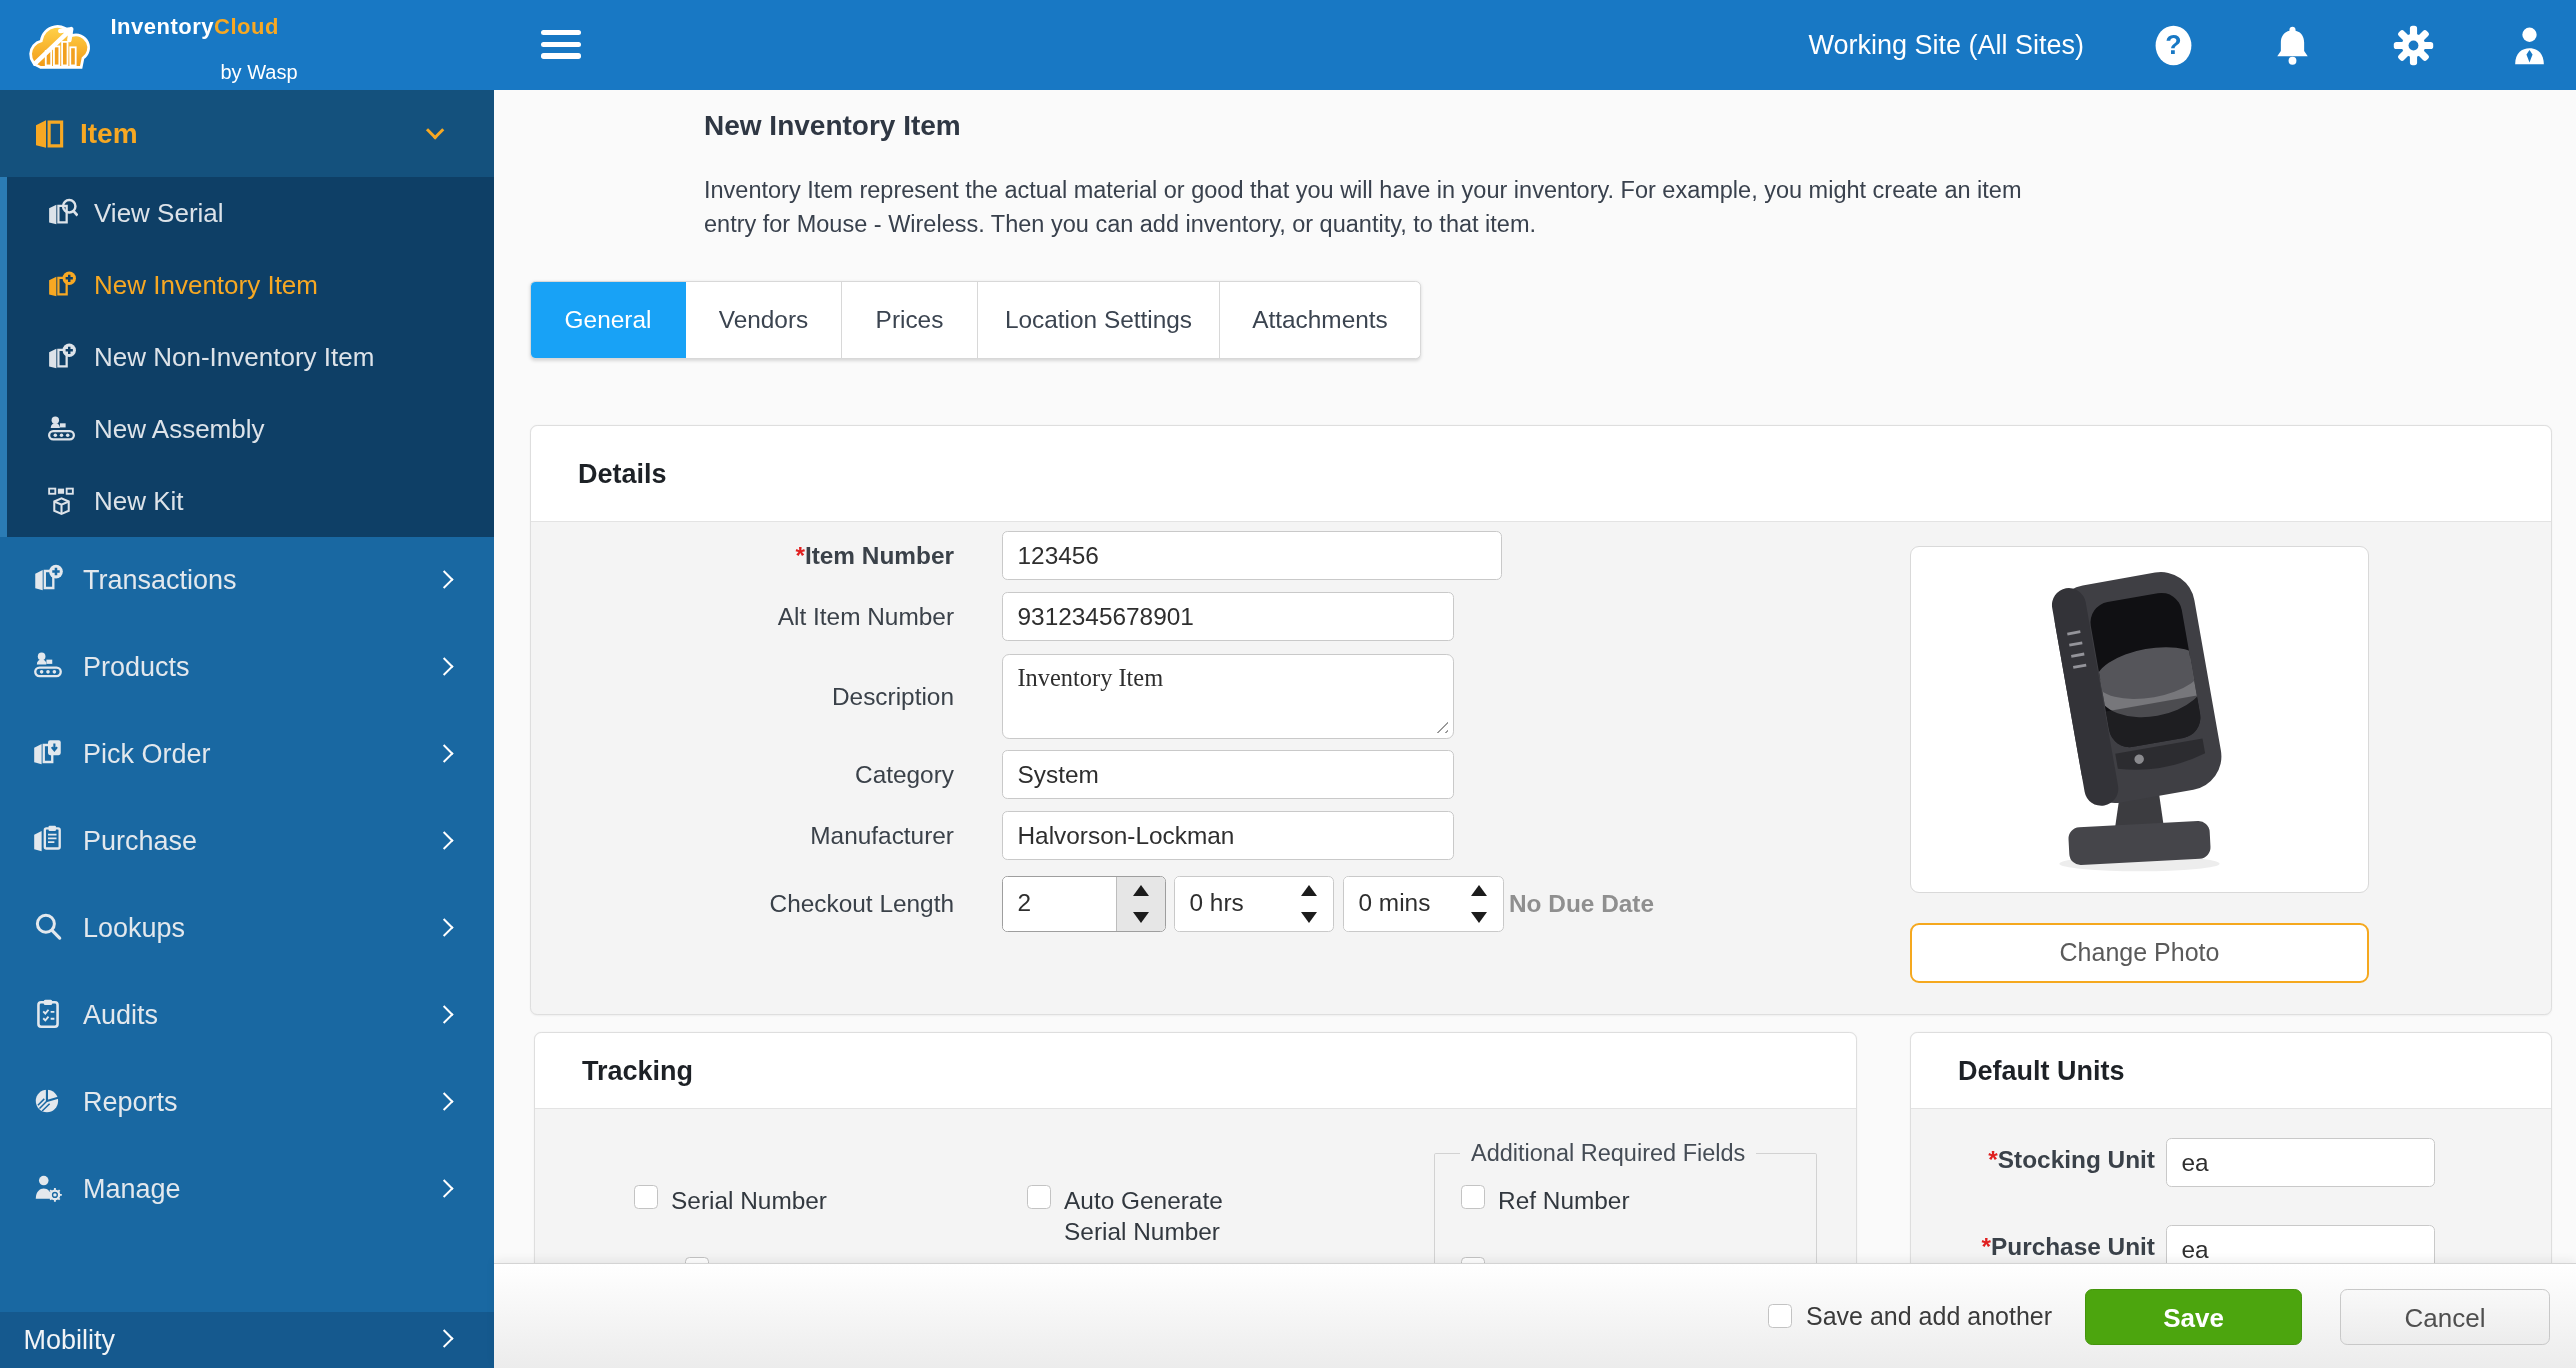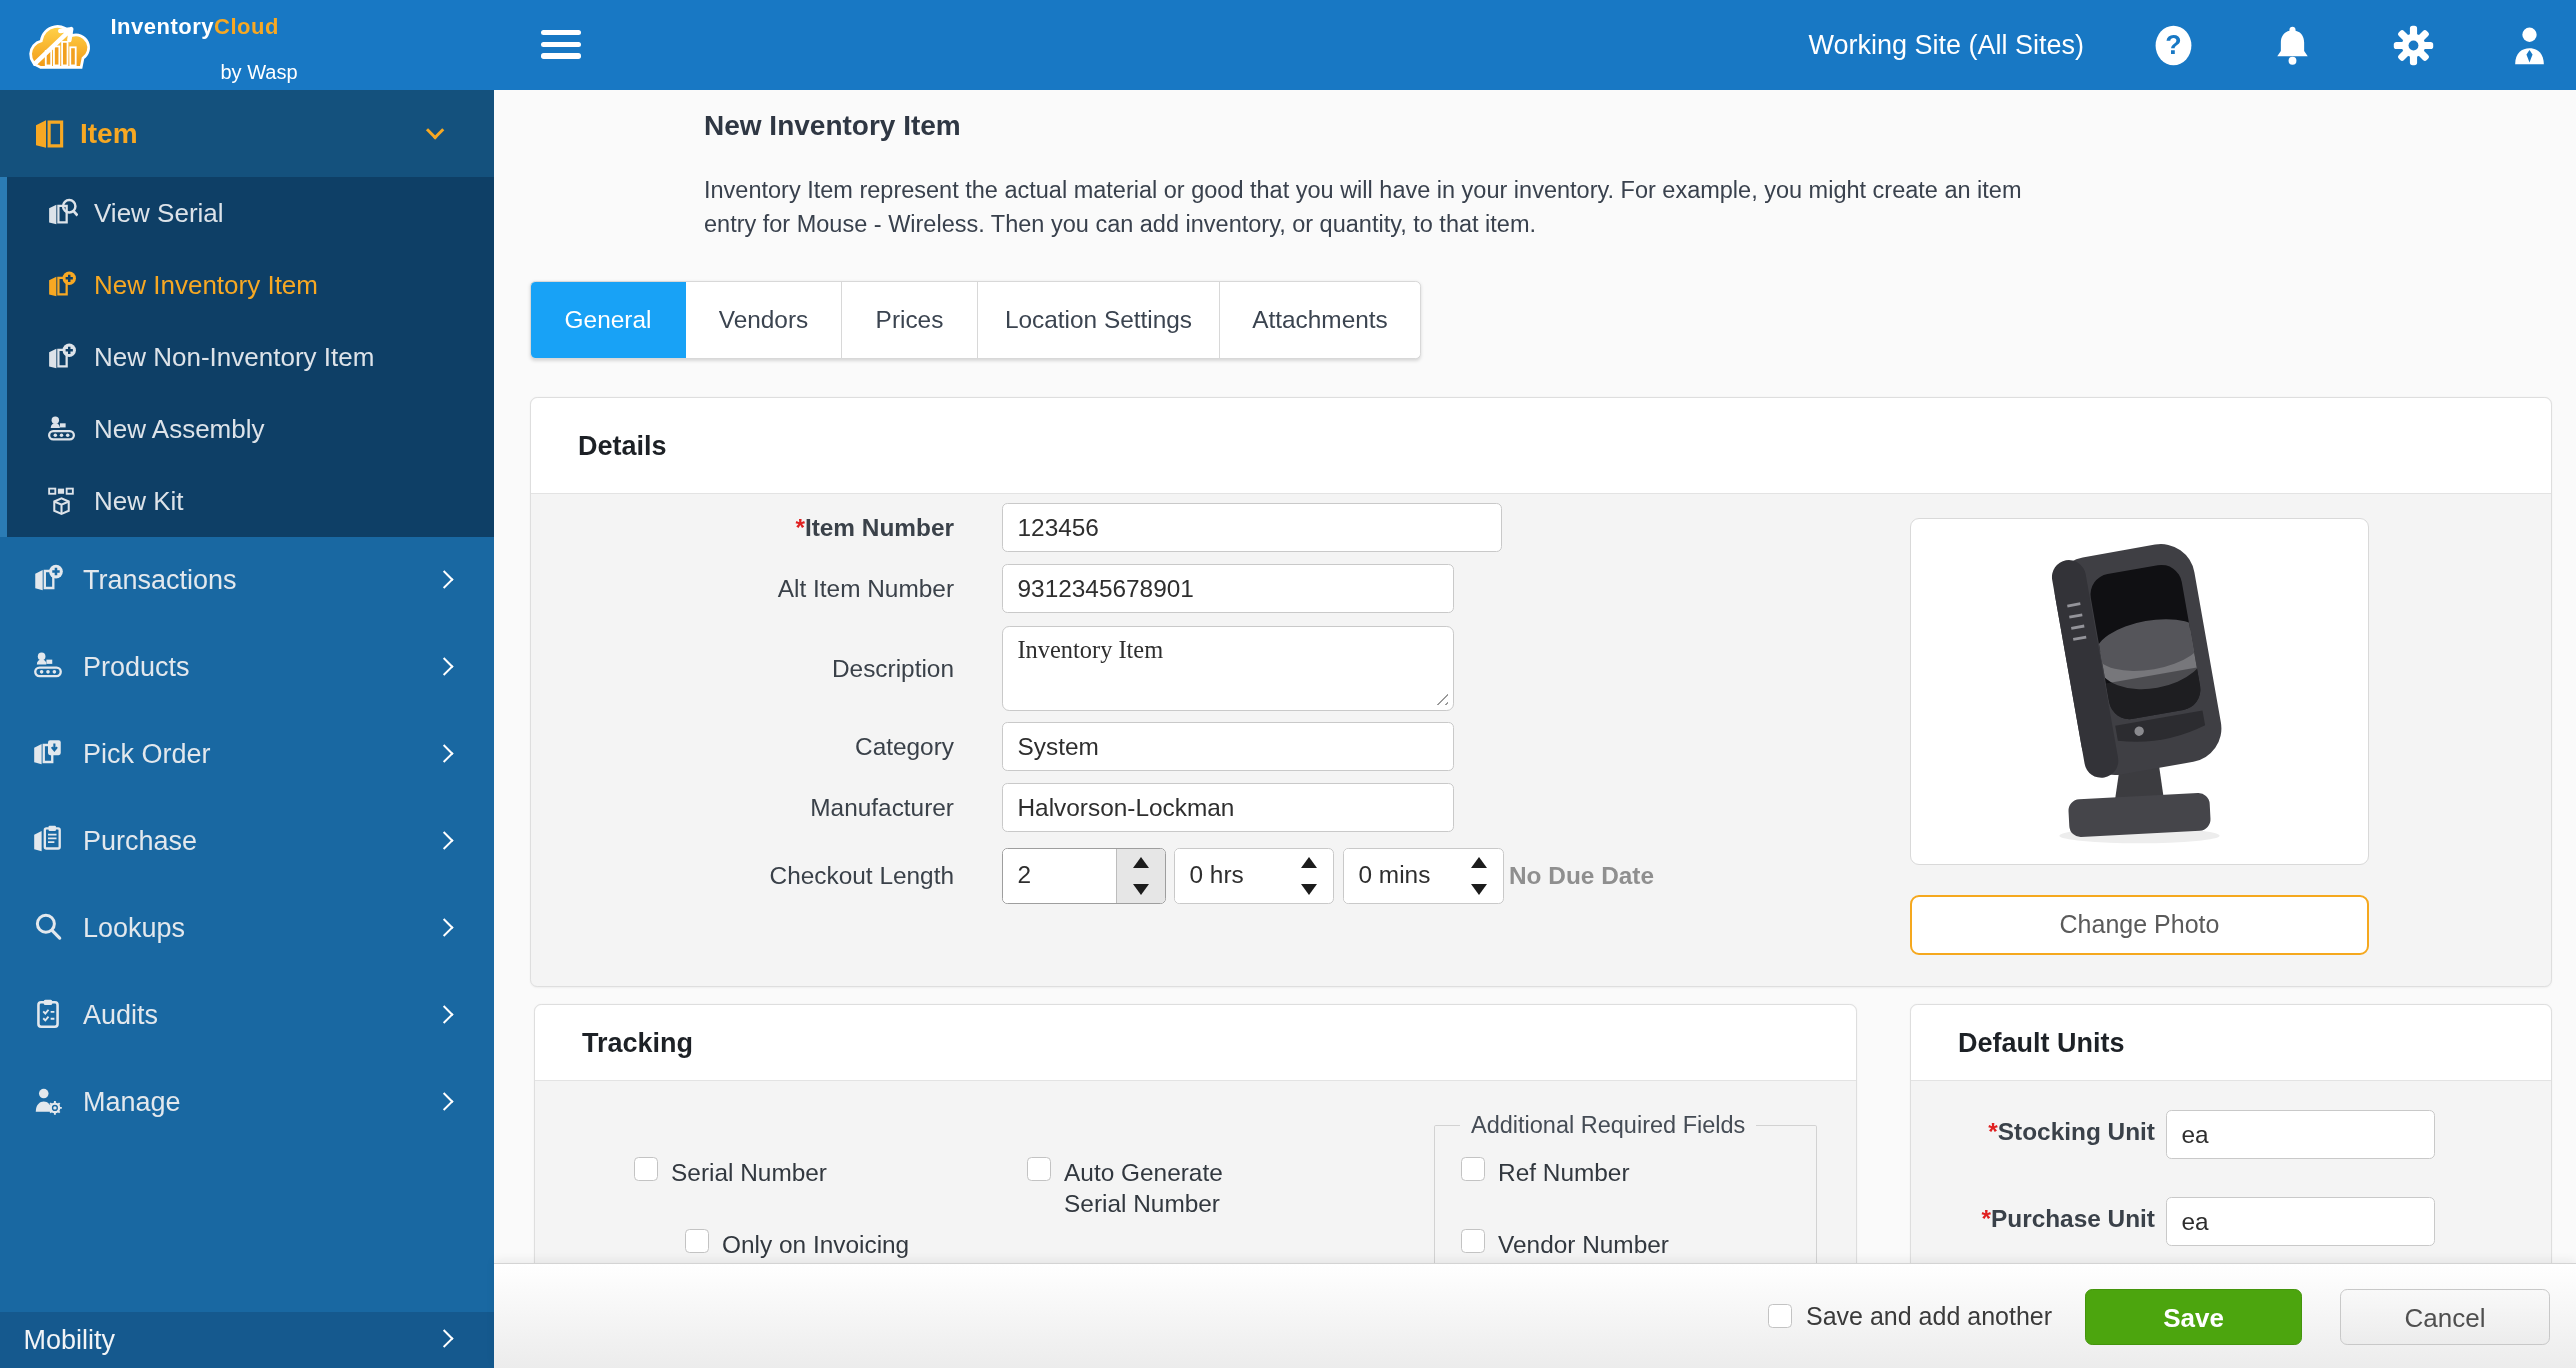--- a/index.html
+++ b/index.html
@@ -48,21 +48,21 @@
   .page-desc{position:absolute;left:210px;top:83px;width:1356px;font-size:23.5px;line-height:34px;color:#39414d;}
 
   .tabs{position:absolute;left:36px;top:191px;height:78px;display:flex;background:#fff;
         border:0.9px solid #d8d8d8;border-radius:5.4px;box-shadow:0 1.8px 3.6px rgba(0,0,0,.14);}
   .tab{height:76px;line-height:76px;text-align:center;font-size:24.4px;color:#3b4450;
        border-right:0.9px solid #d8d8d8;cursor:pointer;background:#fff;}
   .tab:last-child{border-right:none;border-radius:0 5.4px 5.4px 0;}
   .tab.active{background:#18a2f6;color:#fff;border-radius:4.5px 0 0 4.5px;border-right-color:#18a2f6;}
 
   .panel{position:absolute;background:#f4f4f4;border:0.9px solid #dedede;border-radius:7.2px;
-         box-shadow:0 0.9px 1.8px rgba(0,0,0,.05);}
+         box-shadow:0 0.9px 1.8px rgba(0,0,0,.05);margin-top:28px;}
   .panel-h{position:absolute;left:0;top:0;right:0;height:76px;background:#fff;border-bottom:0.9px solid #e3e3e3;
            border-radius:7.2px 7.2px 0 0;}
   .panel-h .t{position:absolute;left:47px;top:0;height:76px;line-height:76px;font-size:27px;font-weight:bold;color:#1d2126;}
   .panel.details .panel-h{height:96px;} .panel.details .panel-h .t{height:96px;line-height:96px;}
 
   .flabel{position:absolute;left:54px;width:369px;text-align:right;font-size:24.4px;color:#3a4149;}
   .flabel .req{color:#e02020;font-weight:bold;}
   .flabel.bold{font-weight:bold;}
   .tinput{position:absolute;height:49px;border:0.9px solid #c9c9c9;border-radius:5.4px;background:#fff;
           font-family:"Liberation Sans",sans-serif;font-size:24.4px;color:#2e2e2e;padding:0 14.5px;outline:none;}
@@ -288,20 +288,29 @@
       <span class="chev chev-r"></span>
     </div>
     <div class="nav-item">
       <svg width="34" height="34" viewBox="0 0 32 32">
         <rect x="7" y="5" width="18" height="23" rx="2.5" fill="none" stroke="#e3e8ed" stroke-width="2.4"></rect>
         <rect x="12" y="2.5" width="8" height="5" rx="1.5" fill="#e3e8ed"></rect>
         <path d="M11.5 13.5l2 2 3-3.5M11.5 20l2 2 3-3.5" fill="none" stroke="#e3e8ed" stroke-width="1.8"></path>
         <path d="M18.5 14h3.5M18.5 20.5h3.5" stroke="#e3e8ed" stroke-width="1.8"></path>
         </svg>
       <span class="lbl">Audits</span>
+      <span class="chev chev-r"></span>
+    </div>
+    <div class="nav-item">
+      <svg width="34" height="34" viewBox="0 0 32 32">
+        <circle cx="15" cy="16" r="10.5" fill="#e3e8ed"></circle>
+        <path d="M15 16V4.8M15 16l10.5-3" stroke="#1968a2" stroke-width="2"></path>
+        <path d="M8 23l8-8M6.5 20l6-6M10.5 25.5l7-7" stroke="#1968a2" stroke-width="1.4"></path>
+        </svg>
+      <span class="lbl">Reports</span>
       <span class="chev chev-r"></span>
     </div>
     <div class="nav-item">
       <svg width="34" height="34" viewBox="0 0 32 32">
         <circle cx="12" cy="9" r="4.5" fill="#e3e8ed"></circle>
         <path d="M4.5 26c0-6.5 4-9.5 7.5-9.5s7.5 3 7.5 9.5z" fill="#e3e8ed"></path>
         <circle cx="22.5" cy="22.5" r="4" fill="none" stroke="#e3e8ed" stroke-width="2.2"></circle>
         <path d="M22.5 16v3M22.5 26v3M16 22.5h3M26 22.5h3M18 18l2 2M25 25l2 2M27 18l-2 2M20 25l-2 2" stroke="#e3e8ed" stroke-width="1.8"></path>
         <circle cx="22.5" cy="22.5" r="1.6" fill="#e3e8ed"></circle>
         </svg>

